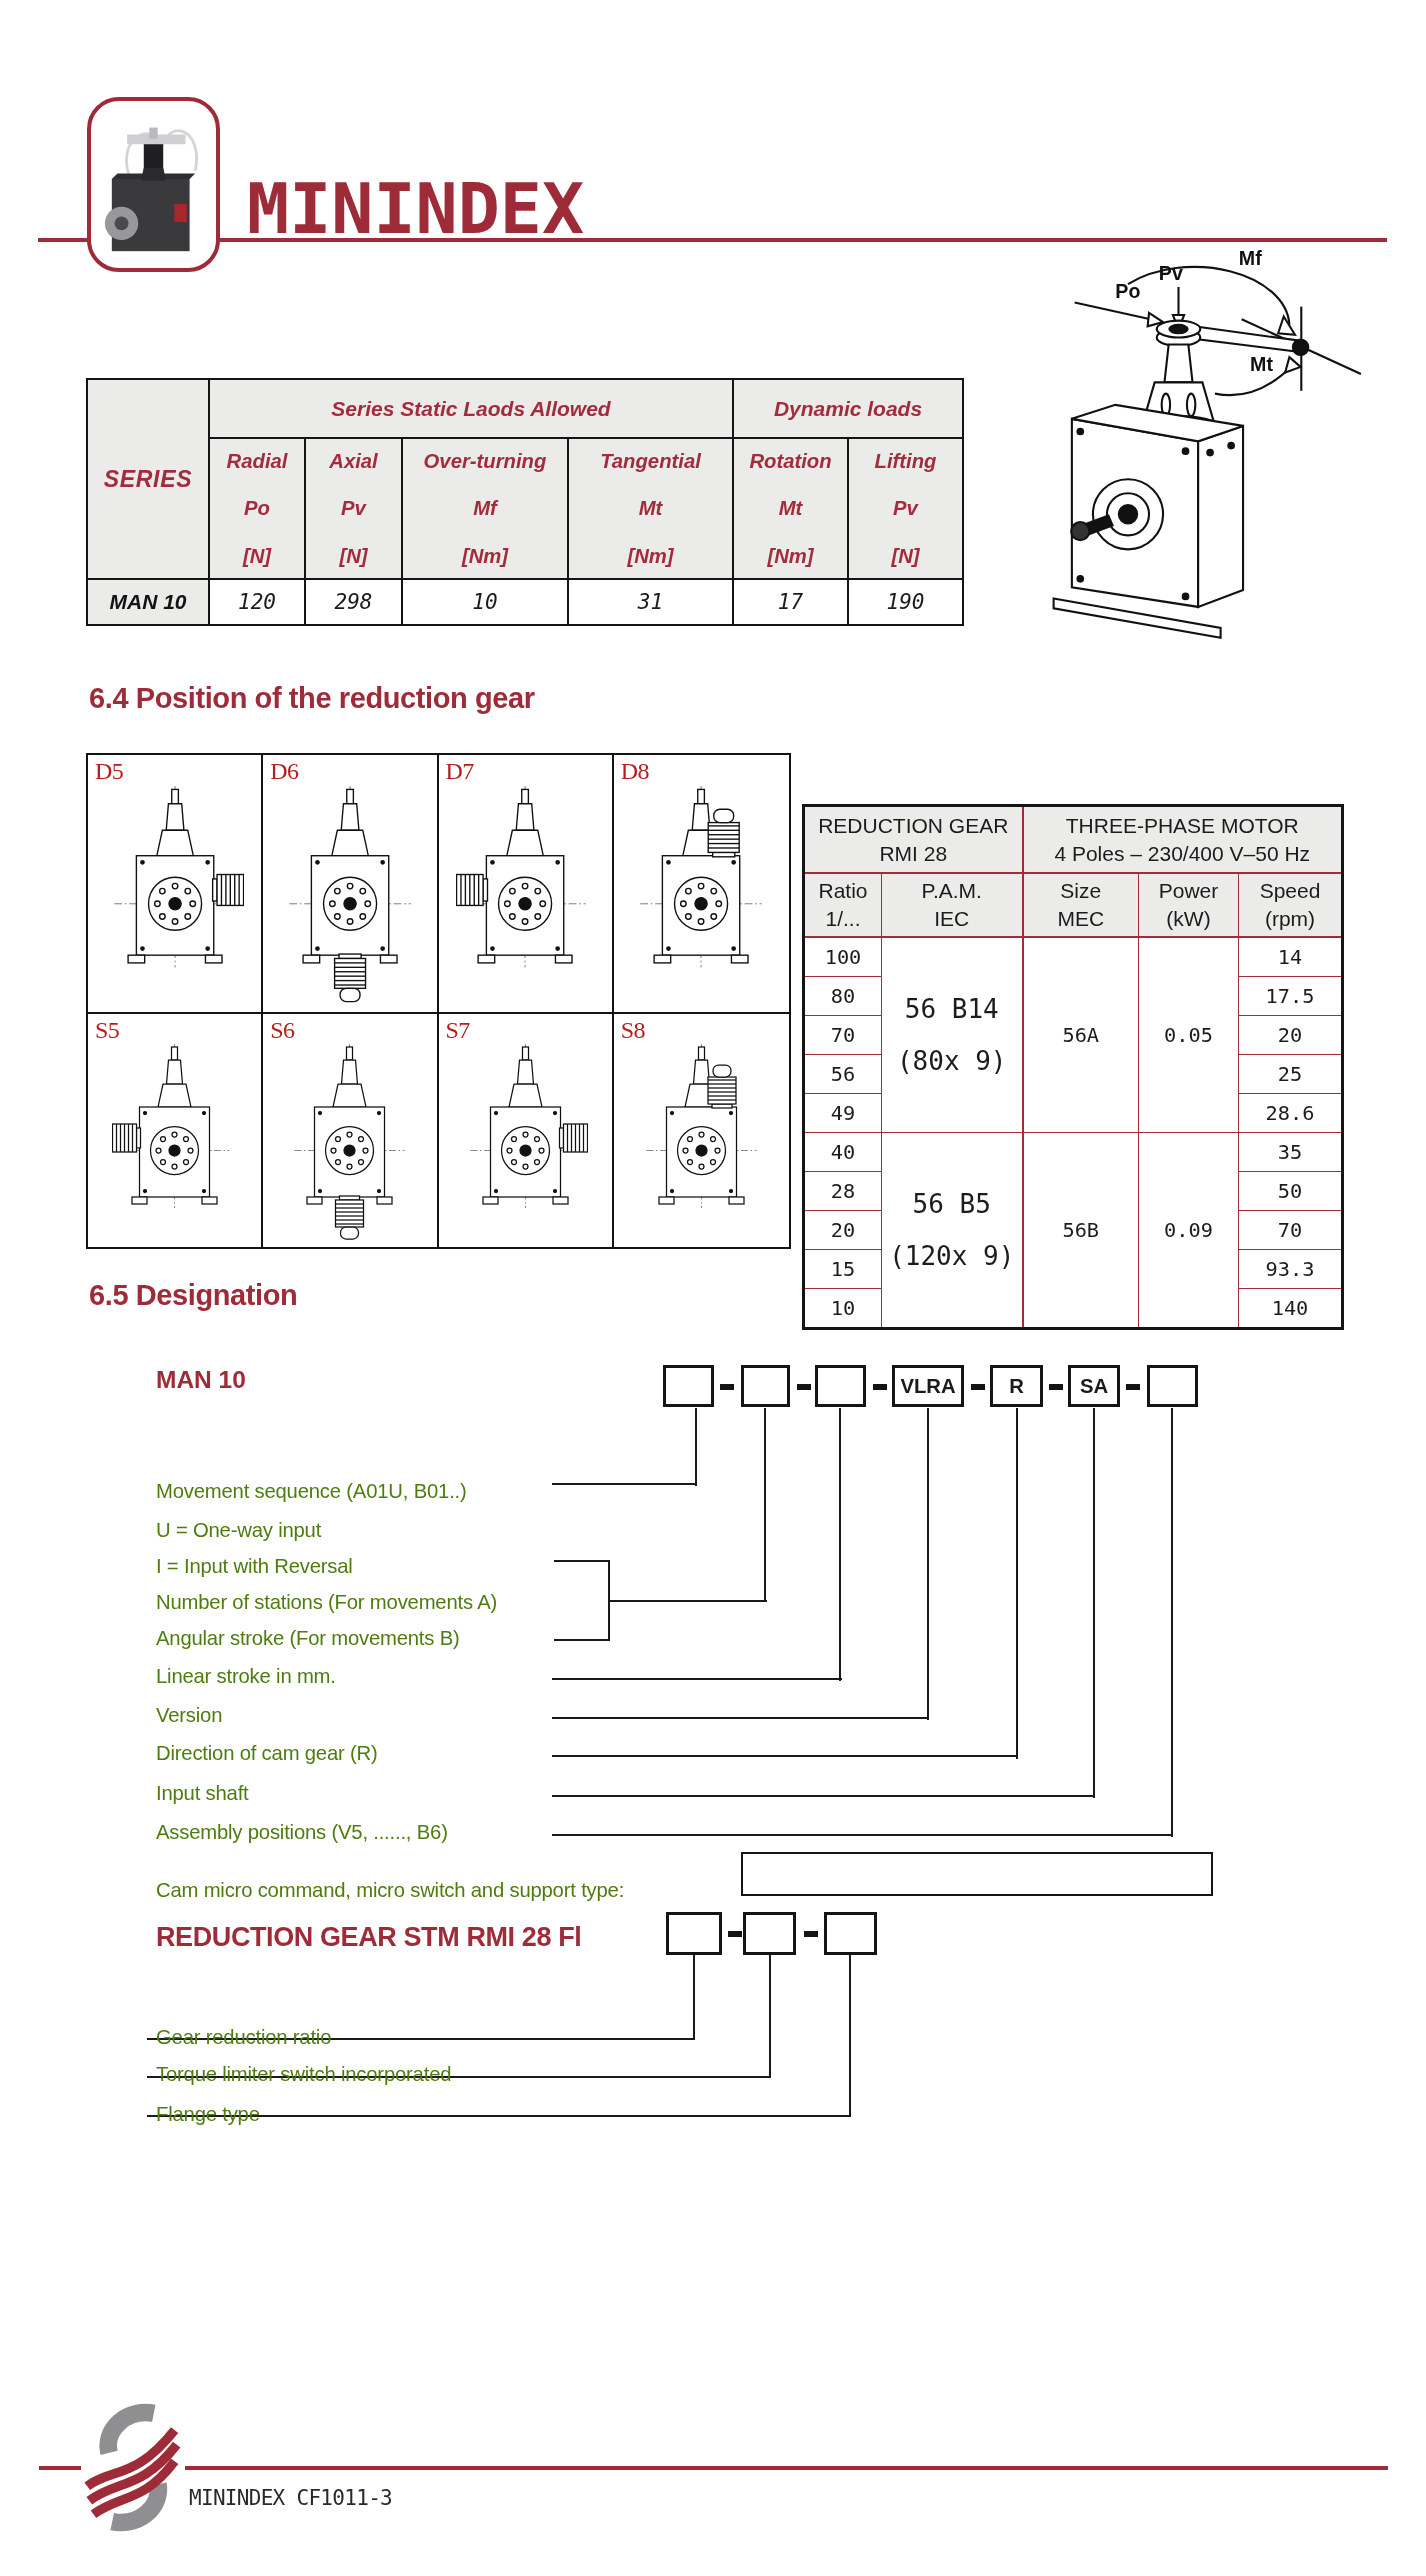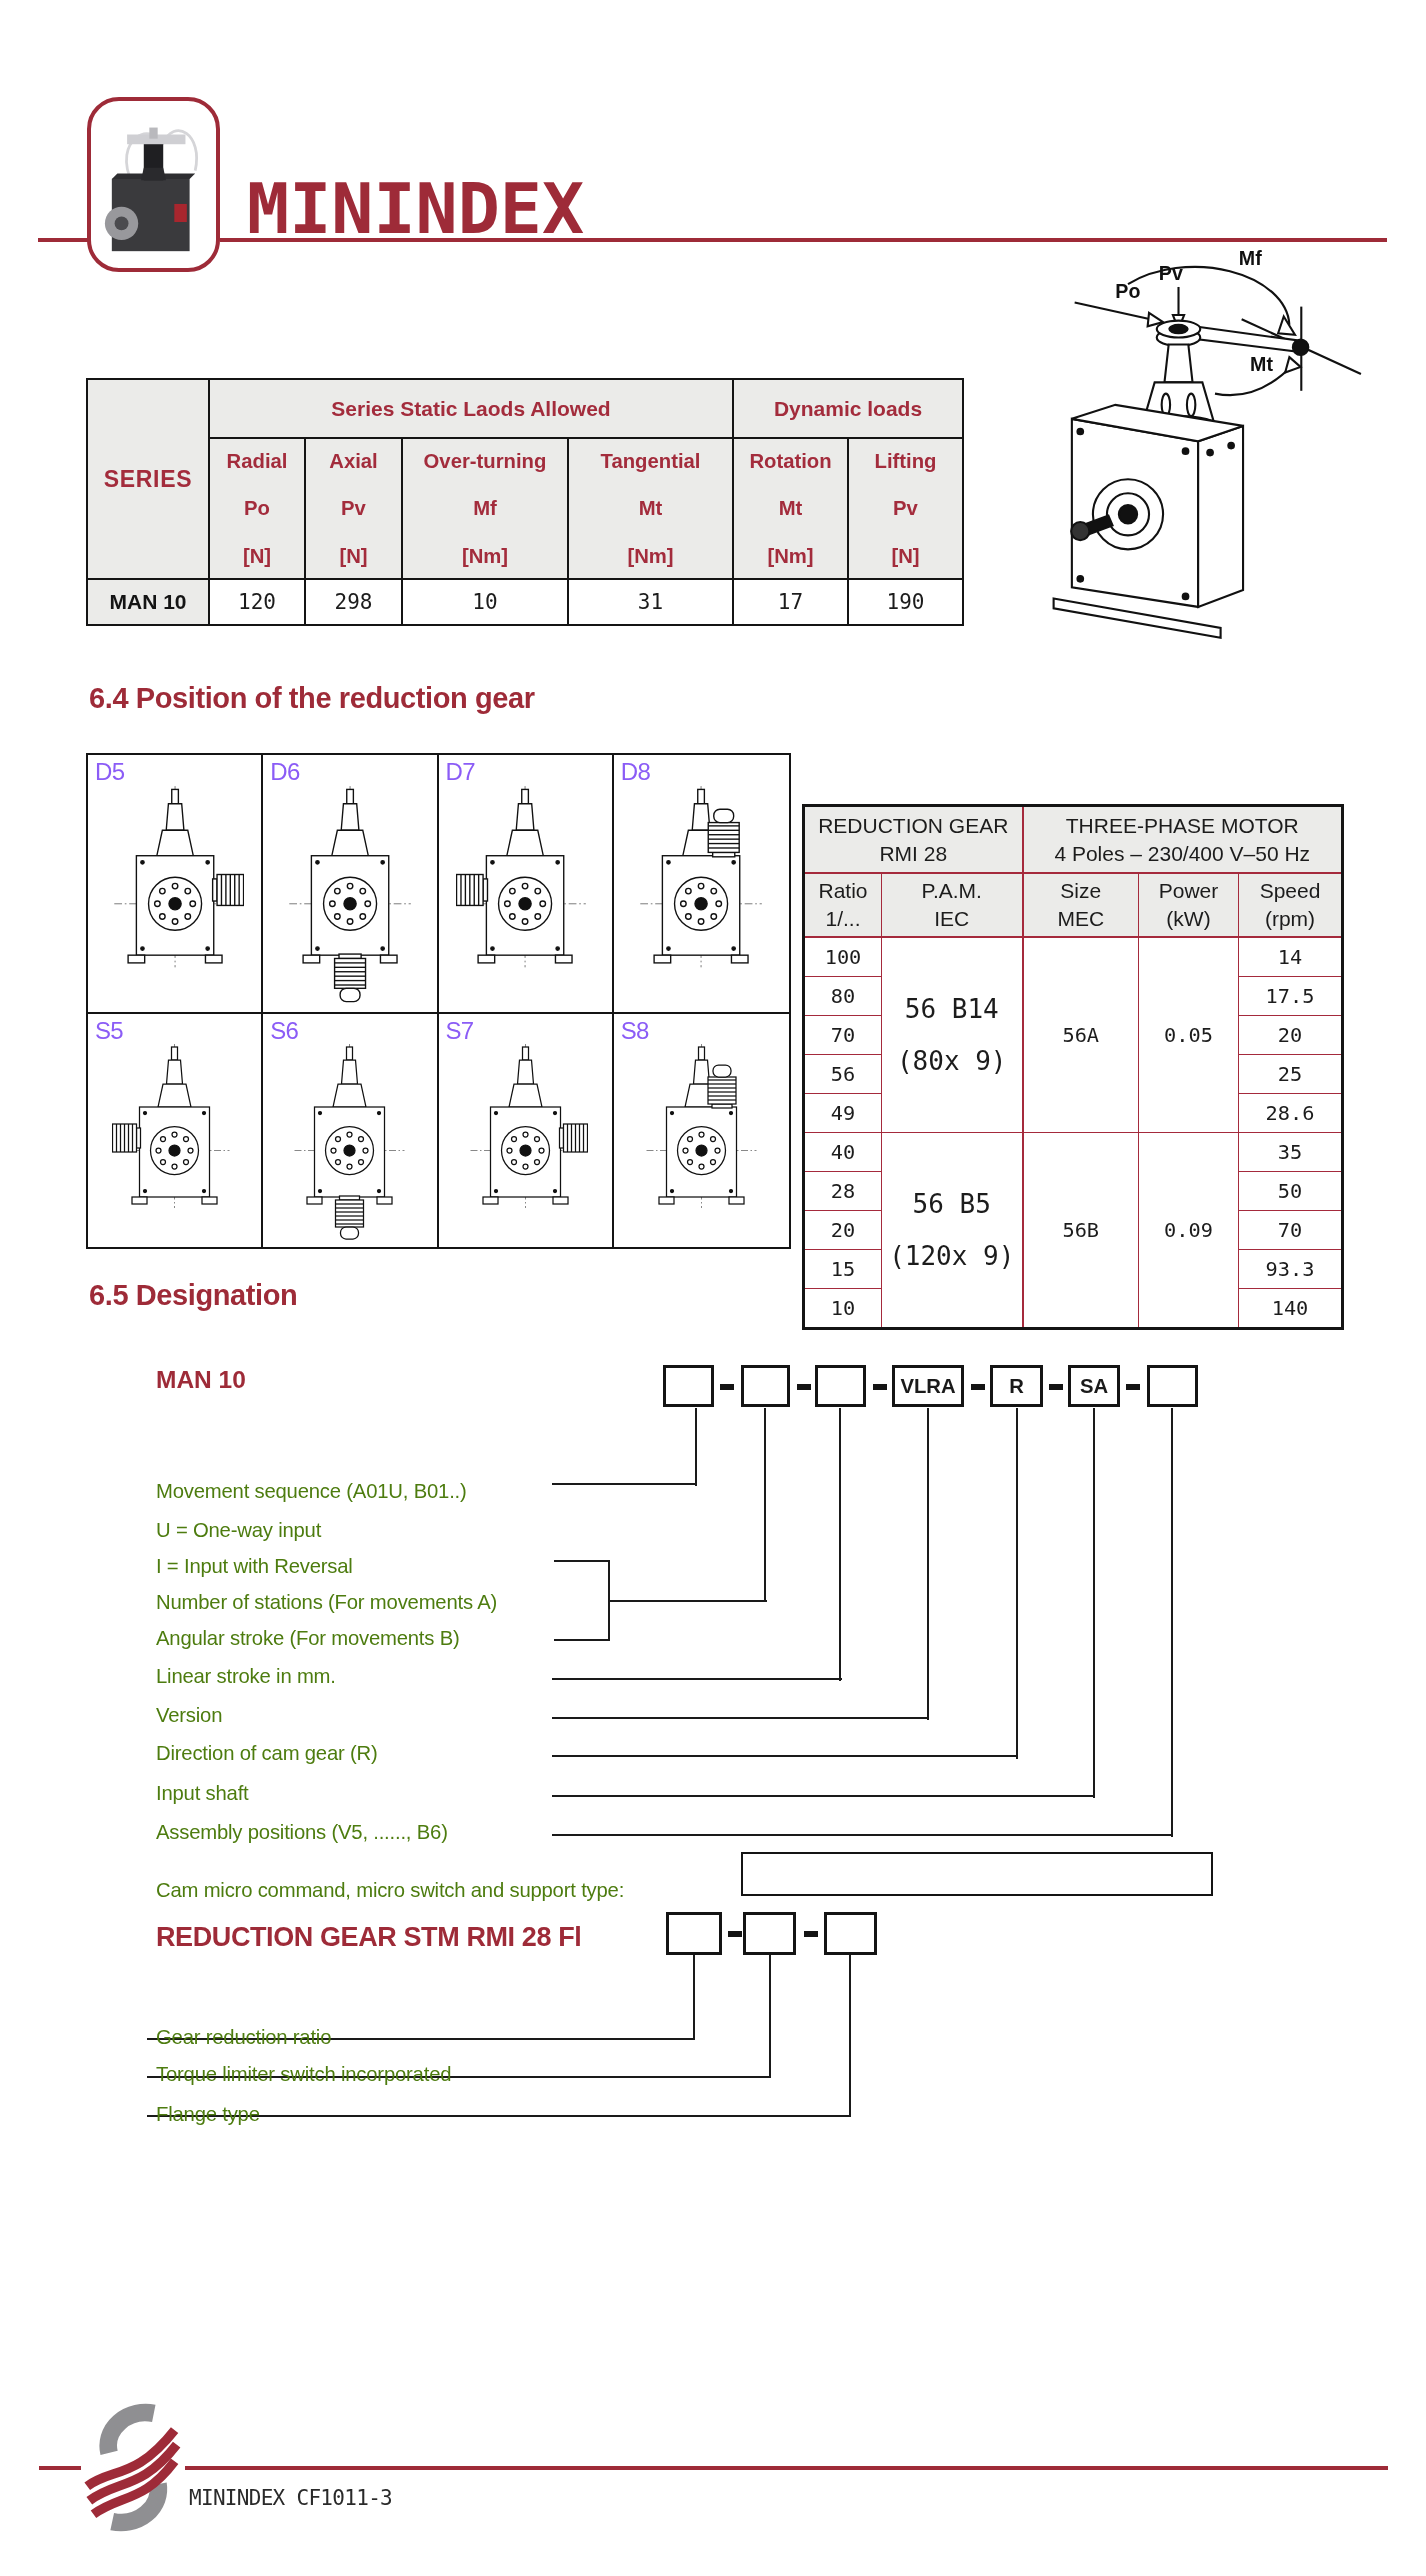--- a/index.html
+++ b/index.html
@@ -7,21 +7,21 @@
   .abs{position:absolute;}
   .accent{color:#9e2b38;}
   .hline{position:absolute;background:#9e2b38;height:3.5px;}
   .bline{position:absolute;background:#1a1a1a;}
   .lbl{position:absolute;left:156px;font-size:20.3px;letter-spacing:-0.2px;color:#4d7c0f;white-space:nowrap;margin-top:17px;}
   .sechead{position:absolute;left:89px;font-weight:bold;font-size:29px;color:#9e2b38;letter-spacing:-0.4px;white-space:nowrap;}
   .dbox{position:absolute;border:3.5px solid #141414;background:#fff;display:flex;align-items:center;justify-content:center;font-weight:bold;font-size:20.3px;color:#1a1a1a;}
   .dash{position:absolute;width:14px;height:6.3px;background:#141414;}
   
   #loads{position:absolute;left:86px;top:378px;border-collapse:collapse;table-layout:fixed;}
-  #loads td{border:2.8px solid #141414;text-align:center;vertical-align:middle;}
+  #loads td{border:2.8px solid #141414;text-align:center;vertical-align:middle;font-style:italic;}
   #loads .hd{background:#ebebe9;color:#a32c3c;font-weight:bold;}
   #loads .grp{font-size:21px;height:55px;}
   #loads .sub{height:137px;padding:1px 0;}
   #loads .sub .c3{display:flex;flex-direction:column;justify-content:space-between;height:118px;font-size:20.3px;}
   #loads .val{background:#fff;font-size:21px;height:42px;font-family:"DejaVu Sans Mono",monospace;}
   #loads .series{font-size:23px;letter-spacing:0.7px;}
   #loads .man{background:#ebebe9;color:#141414;font-weight:bold;font-size:21px;}
   
   #rmi{position:absolute;left:802px;top:804px;border-collapse:collapse;table-layout:fixed;border:3.5px solid #141414;}
   #rmi td{border:1.4px solid #a52a3c;text-align:center;vertical-align:middle;background:#fff;}
@@ -29,21 +29,21 @@
   #rmi .gh{height:63px;border-bottom:2.1px solid #a52a3c;}
   #rmi .sh{height:60px;border-bottom:2.8px solid #a52a3c;}
   #rmi .dt{height:36px;font-size:20.3px;font-family:"DejaVu Sans Mono",monospace;}
   #rmi .pam div{font-size:26px;line-height:24px;}
   #rmi .pam .gap{height:28px;}
   
   #grid{position:absolute;left:86px;top:753px;width:705px;height:496px;border:2.8px solid #141414;box-sizing:border-box;display:grid;grid-template-columns:1fr 1fr 1fr 1fr;grid-template-rows:259px 1fr;}
   #grid .cell{border-right:2.1px solid #141414;border-bottom:2.1px solid #141414;position:relative;overflow:hidden;}
   #grid .cell:nth-child(4n){border-right:none;}
   #grid .cell:nth-child(n+5){border-bottom:none;}
-  #grid .cl{position:absolute;left:7px;top:2.8px;font-size:24px;letter-spacing:-0.7px;color:#8b5cf6;font-family:Liberation Sans, sans-serif;}
+  #grid .cl{position:absolute;left:7px;top:2.8px;font-size:24px;letter-spacing:-0.7px;color:#b91c1c;font-family:Liberation Serif, serif;}
   #grid .mach{position:absolute;left:0;right:0;top:27px;bottom:2.8px;display:flex;align-items:center;justify-content:center;}
   #grid .cell .mach svg{height:221px;}
   #grid .cell:nth-child(n+5) .mach svg{height:200px;}
   .footer-txt{font-size:21px;color:#2a2a2a;font-family:"DejaVu Sans Mono",monospace;letter-spacing:-0.7px;}
 </style>
 </head>
 <body>
 
 <div class="hline" style="left:38px;top:238px;width:50px;"></div>
 <div class="hline" style="left:220px;top:238px;width:1167px;"></div>

